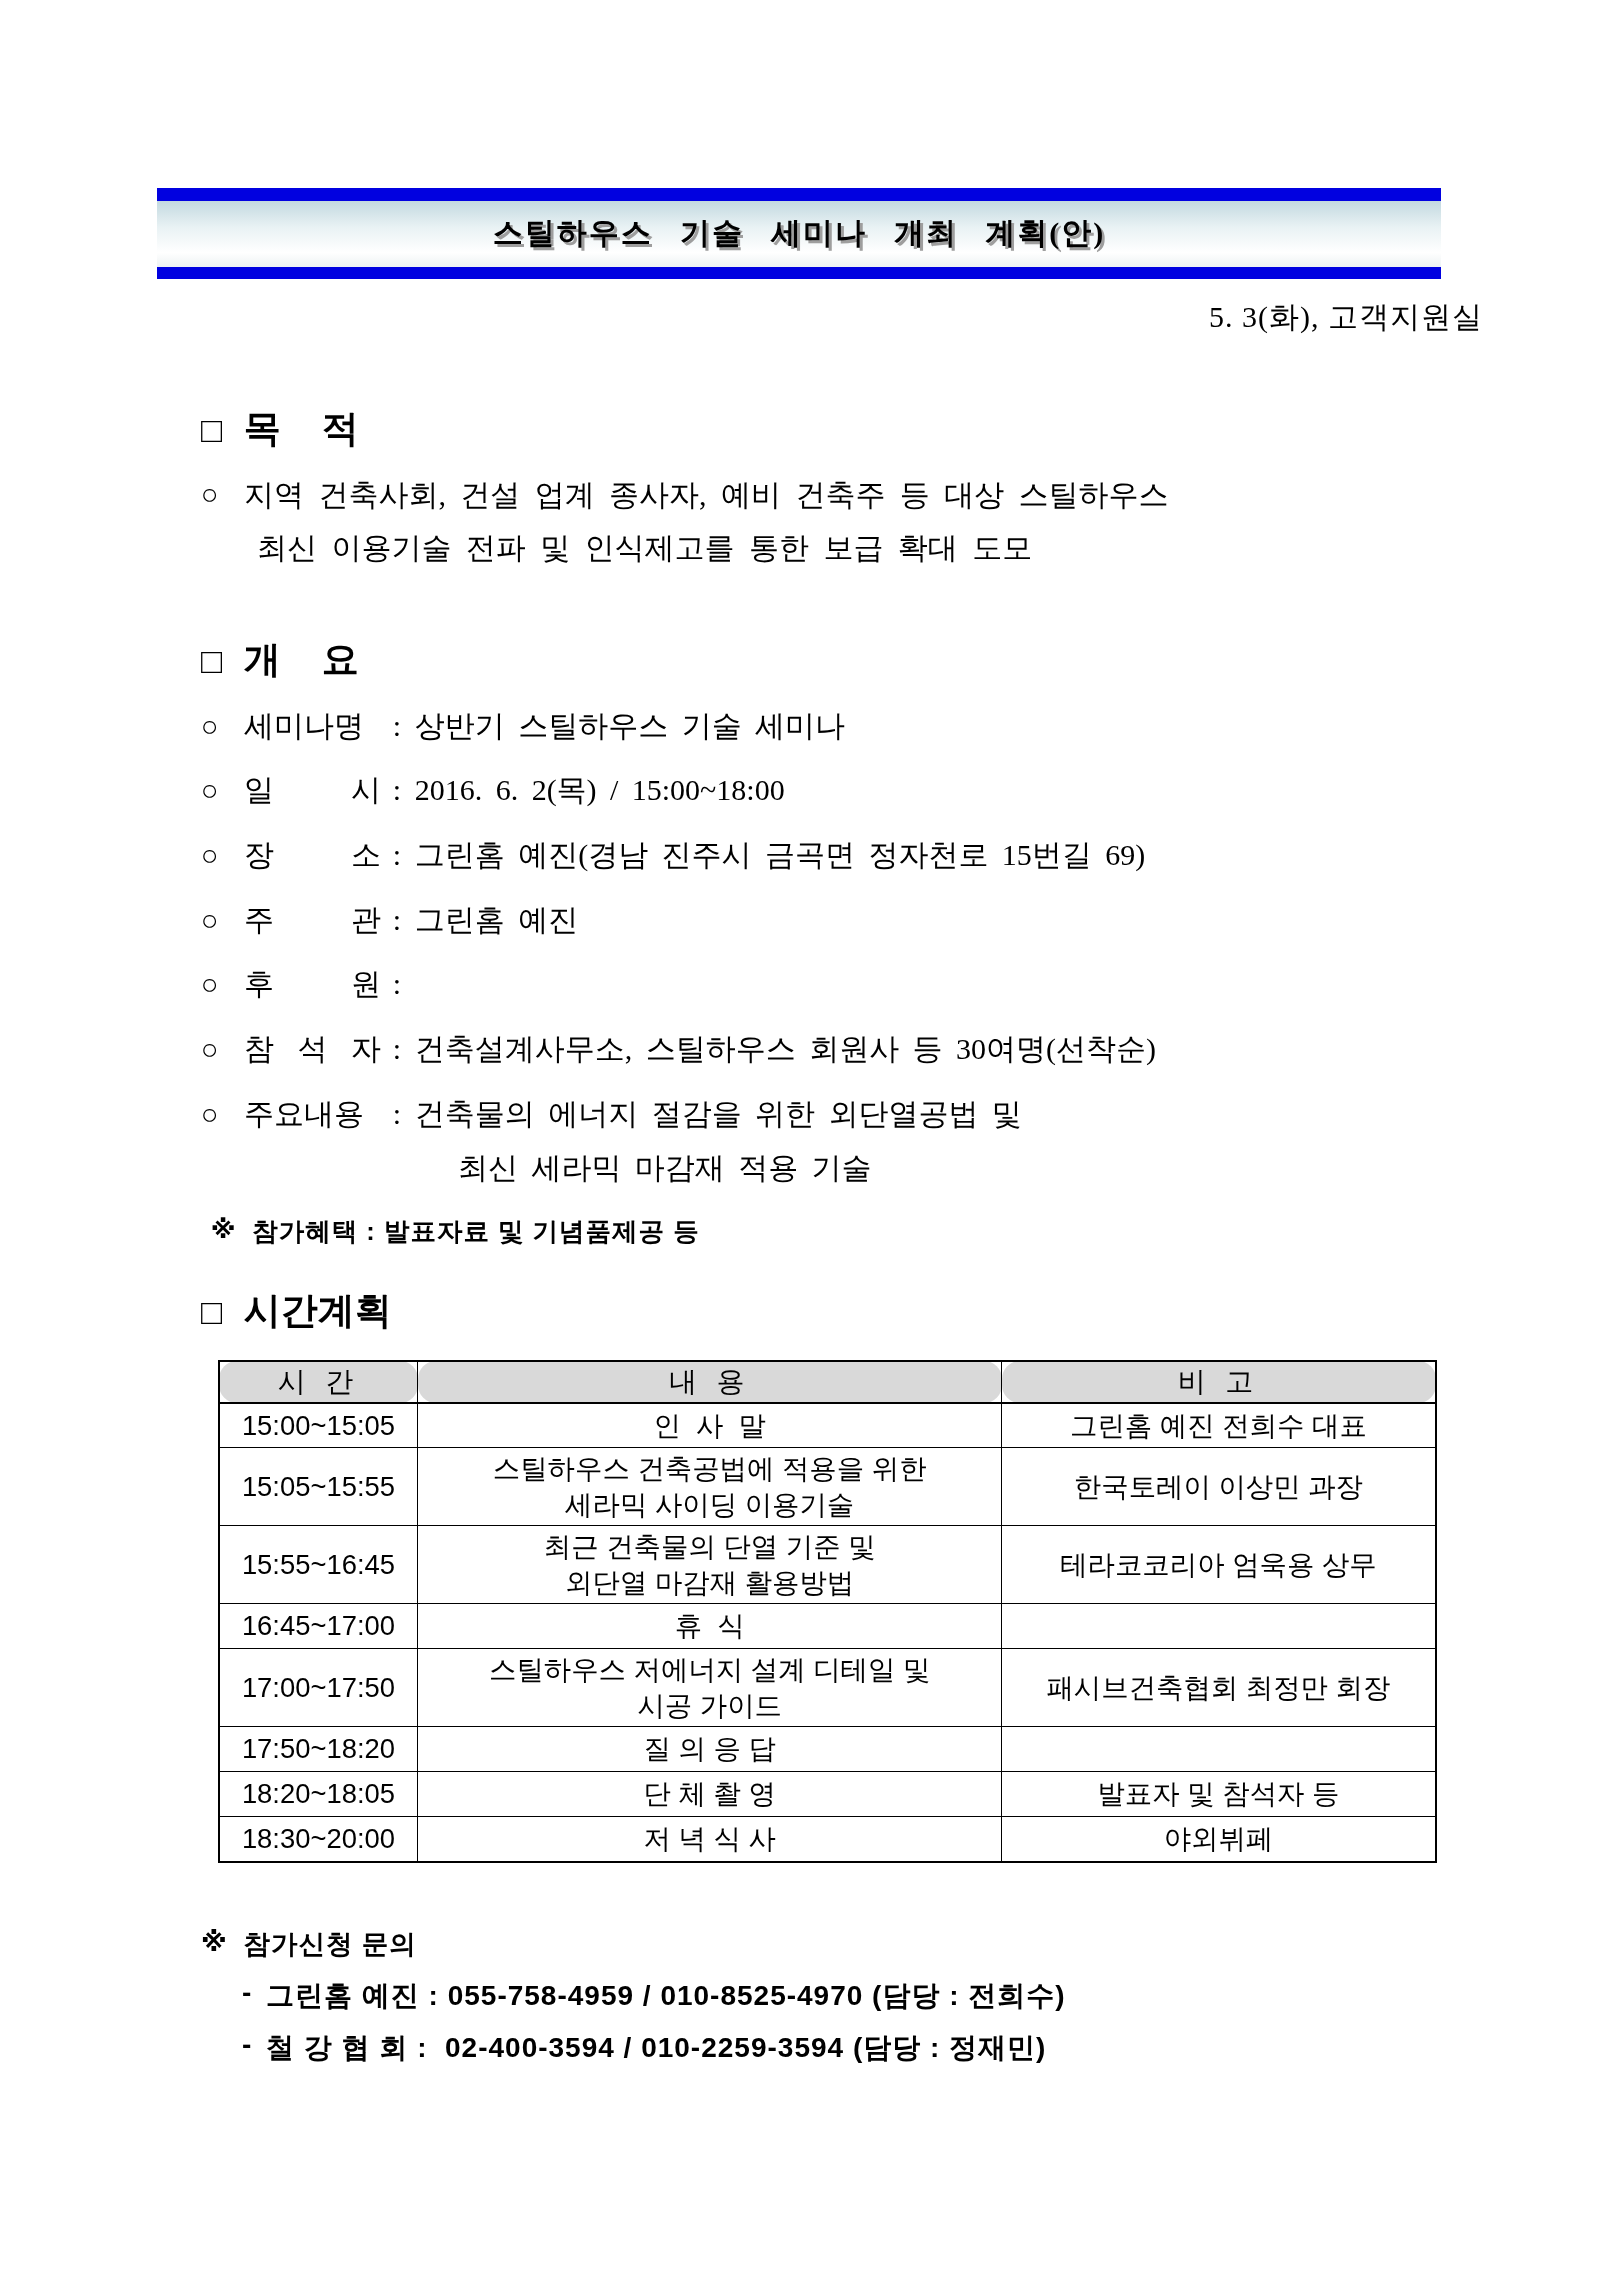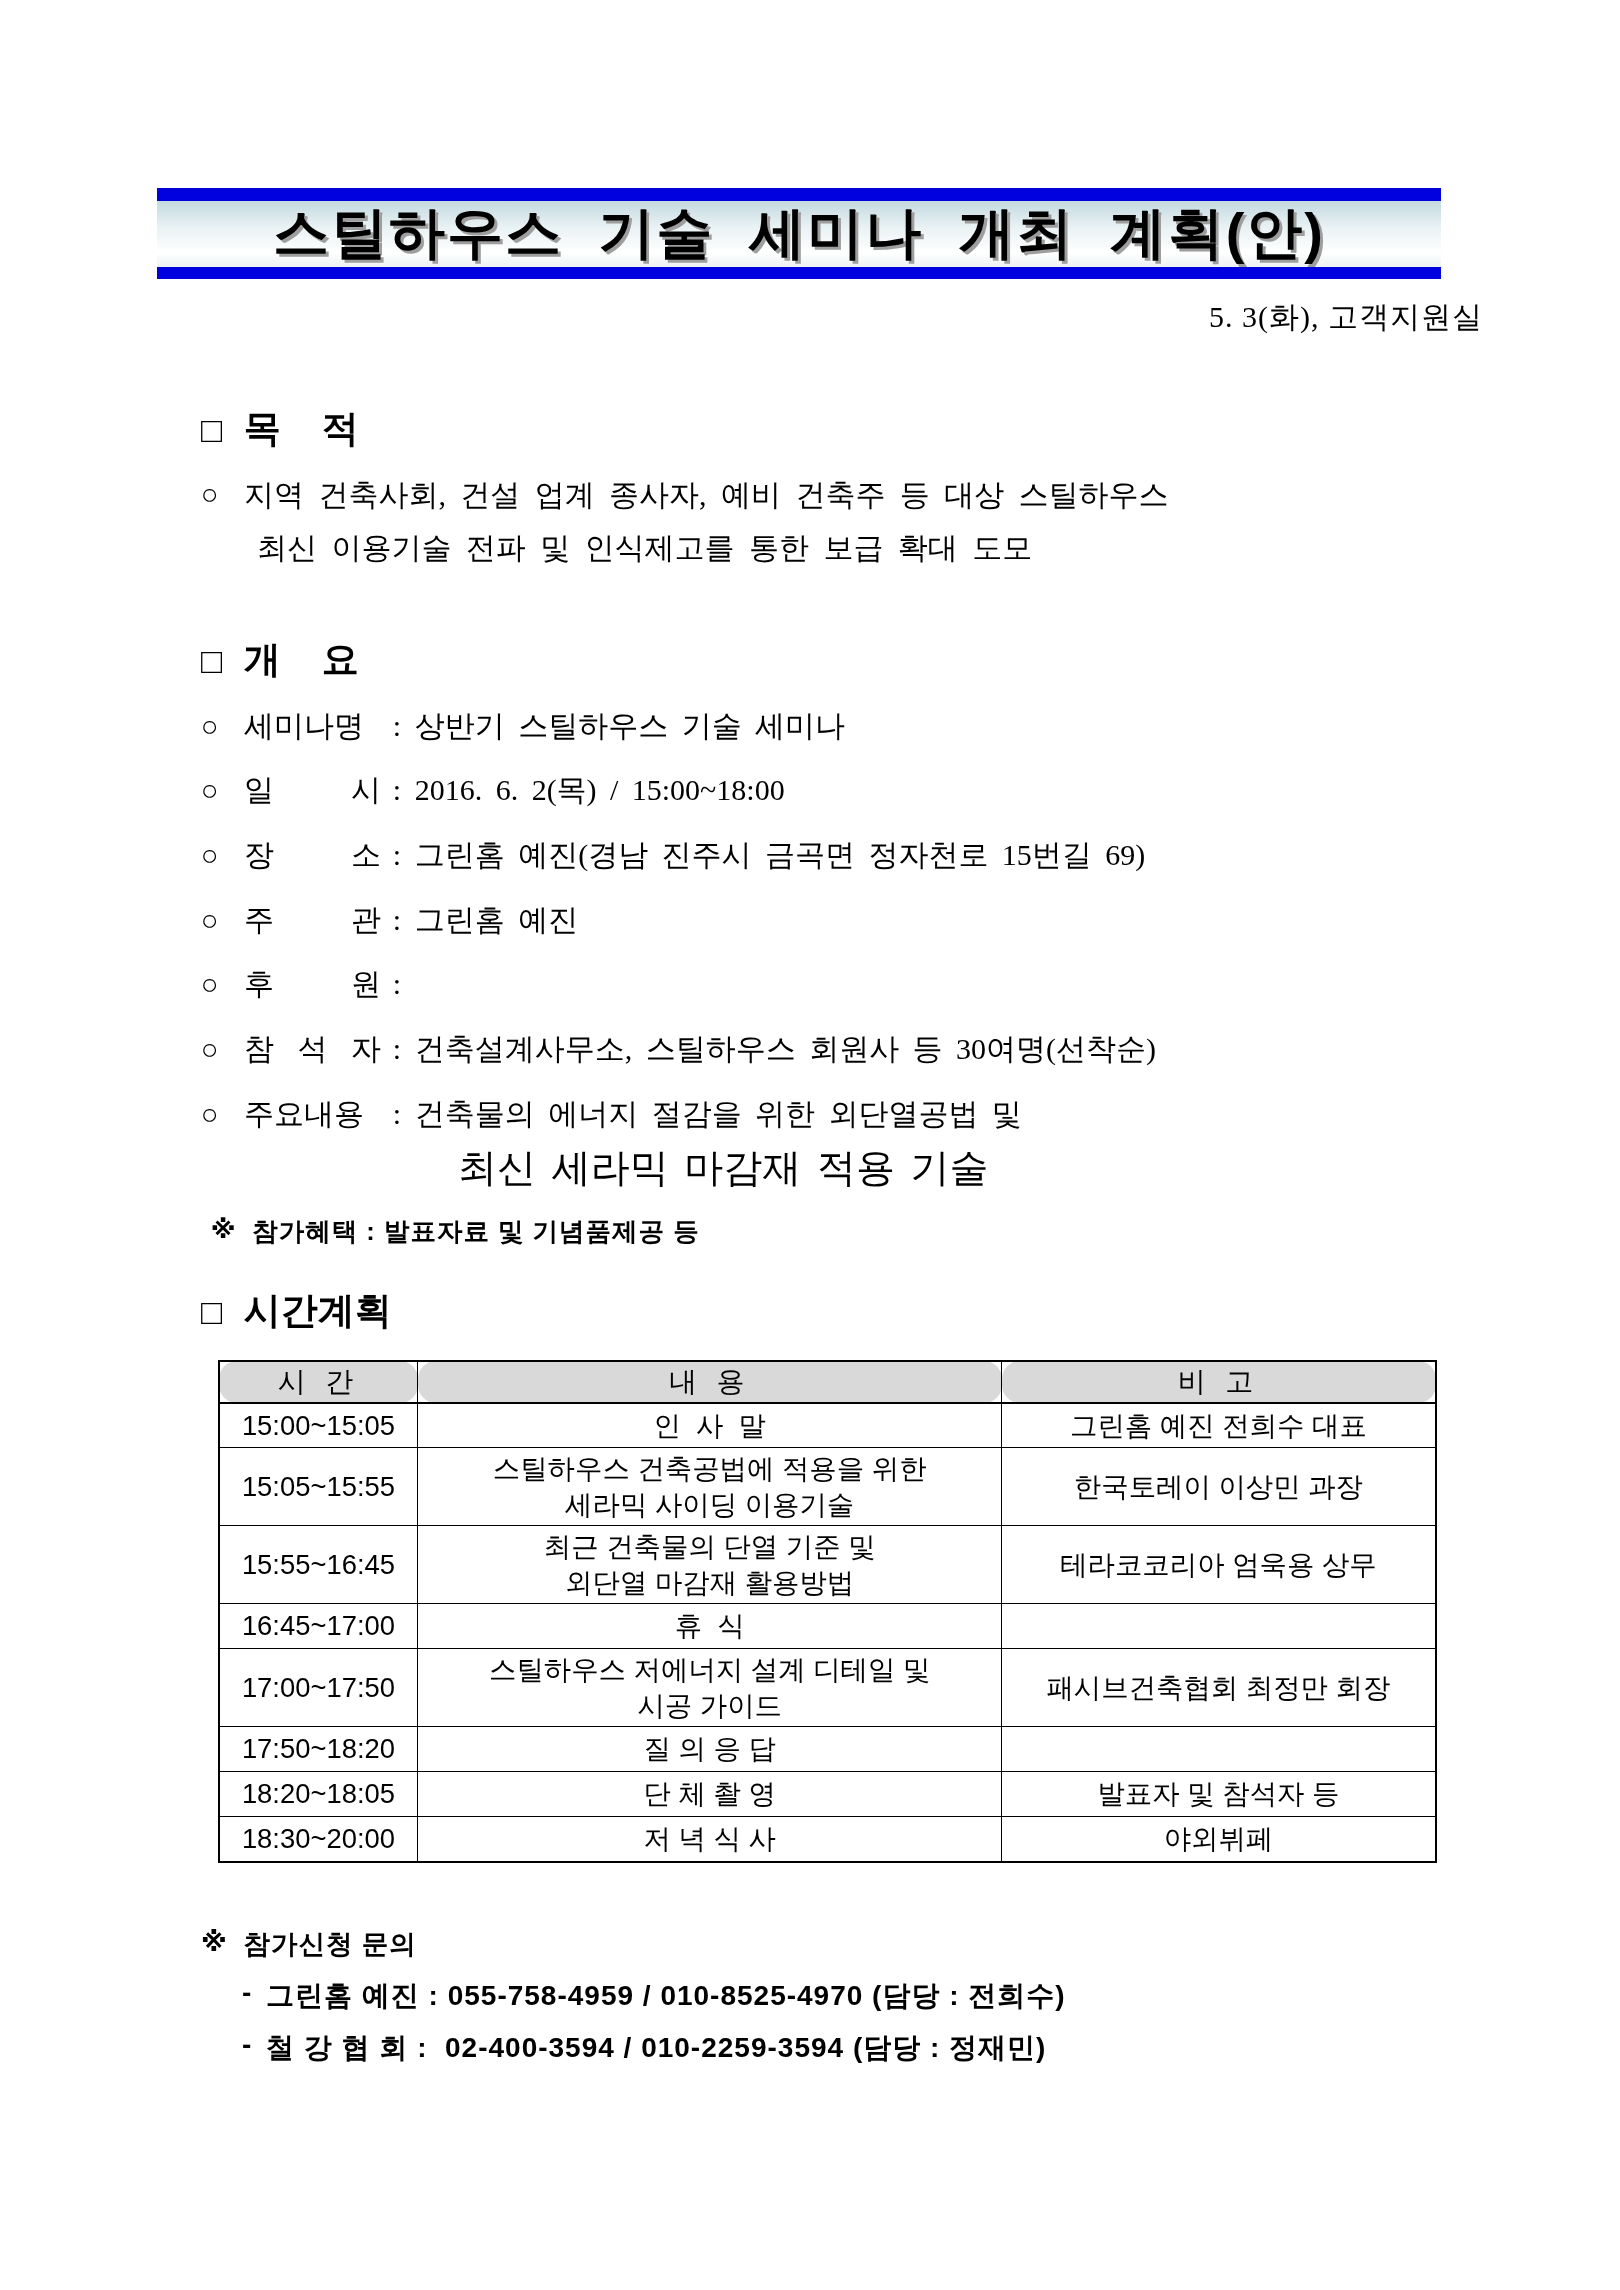--- a/index.html
+++ b/index.html
@@ -12,22 +12,22 @@
 
   
   .banner { position:absolute; left:157px; top:188px; width:1284px; }
   .banner .bar { height:12.7px; background:#0101e0; }
   .banner .mid {
     height:66px;
     background:linear-gradient(180deg,#c3d9e0 0%,#e9f2f4 40%,#ffffff 78%,#edf2f3 100%);
     display:flex; align-items:center; justify-content:center;
   }
   .banner-title {
-    font-family:Liberation Sans, sans-serif;
-    font-weight:bold; font-size:56px; letter-spacing:2px; word-spacing:17.6px;
+    font-family:Liberation Serif, serif;
+    font-weight:bold; font-size:30px; letter-spacing:2px; word-spacing:17.6px;
     white-space:pre; text-shadow:2.9px 2.9px 0 #9e9e9e;
   }
 
   .date-line {
     position:absolute; top:297px; right:137px;
     font-size:30px; letter-spacing:1px; white-space:pre;
   }
 
   
   .sec-head { display:flex; align-items:center; gap:21.6px;
@@ -43,21 +43,21 @@
   .purpose-l1 { margin-top:25.5px; display:flex; }
   .purpose-l2 { margin-top:23.5px; margin-left:56px; }
 
   
   .sec-overview { position:absolute; left:201px; top:635px; }
   .ov-item { margin-top:16.7px; display:flex; align-items:baseline;
     font-size:30px; line-height:47px; }
   .ov-label { display:inline-block; width:137px; text-align:justify; text-align-last:justify; }
   .colon { margin:0 13.7px 0 11.8px; }
   .ov-value { word-spacing:5.9px; white-space:pre; }
-  .ov-cont { margin-top:5.9px; margin-left:257px; font-size:39px; line-height:47px; word-spacing:5.9px; }
+  .ov-cont { margin-top:5.9px; margin-left:257px; font-size:30px; line-height:47px; word-spacing:5.9px; }
   .ov-note { margin-top:23.5px; margin-left:9.8px;
     font-family:"Liberation Sans","DejaVu Sans",sans-serif; font-weight:bold; font-size:25.5px;
     display:flex; gap:15.7px; letter-spacing:1px; }
 
   
   .sec-schedule { position:absolute; left:201px; top:1286px; }
   .schedule-table { margin-top:23.5px; margin-left:16.7px; width:1217px;
     border-collapse:collapse; table-layout:fixed;
     font-family:"Liberation Sans","DejaVu Sans",sans-serif; }
   .schedule-table, .schedule-table th, .schedule-table td { border:1px solid #000; }

